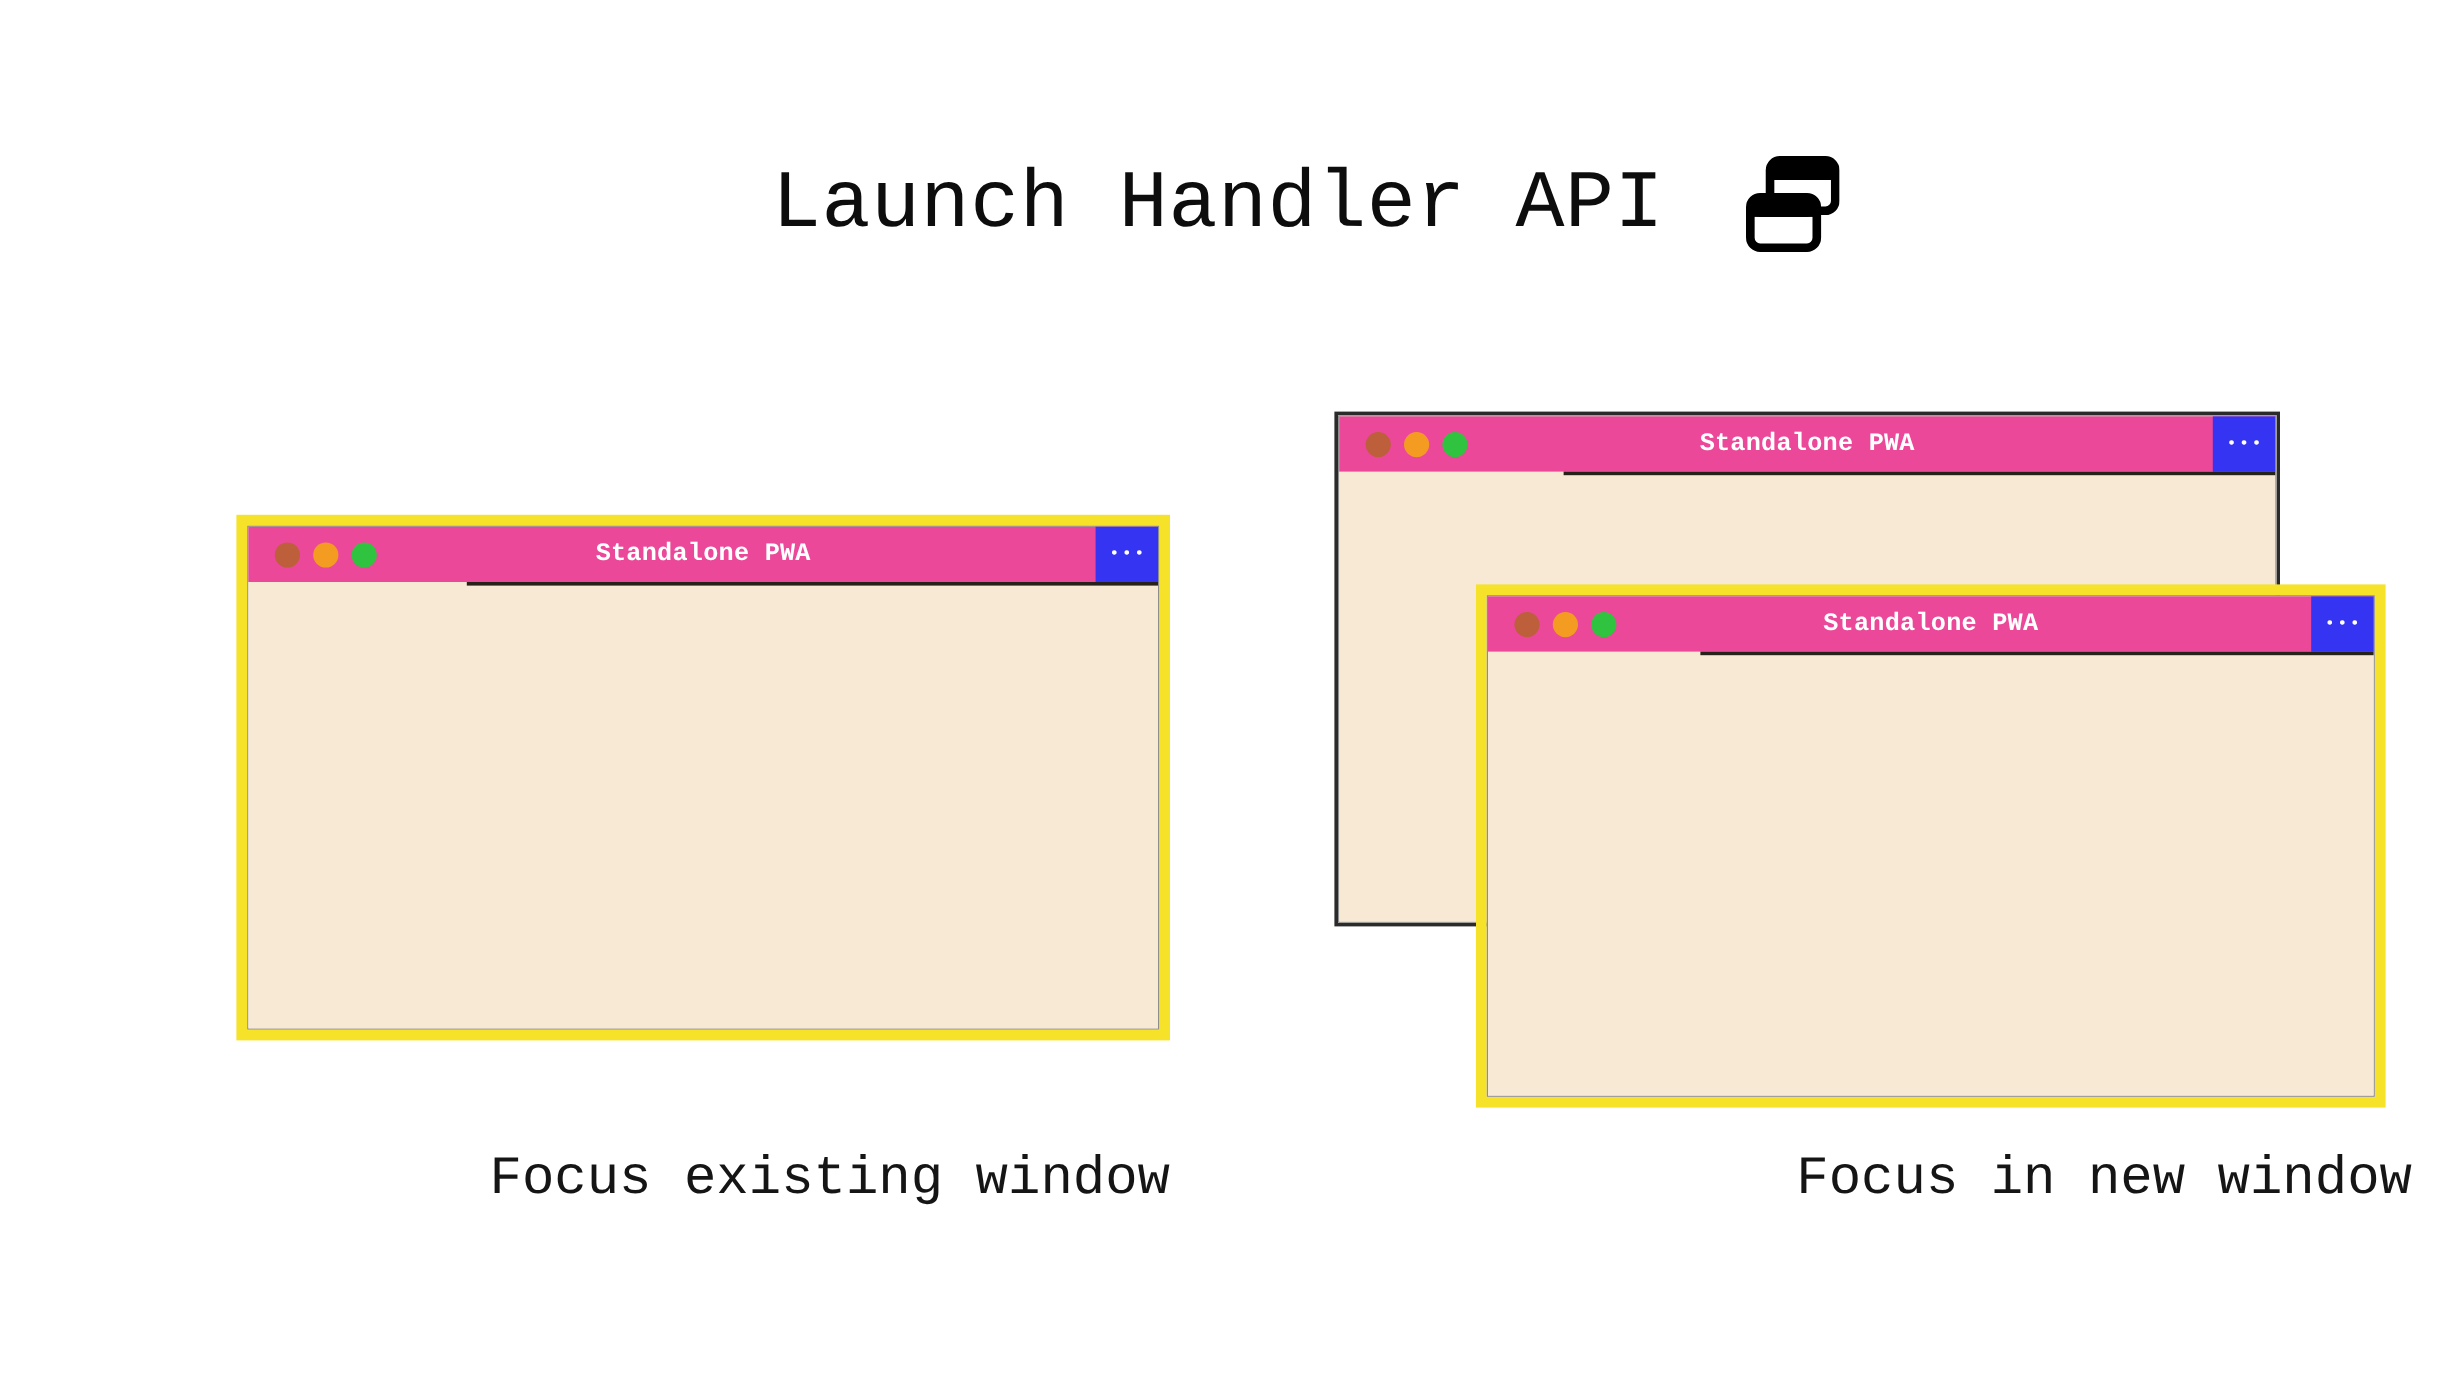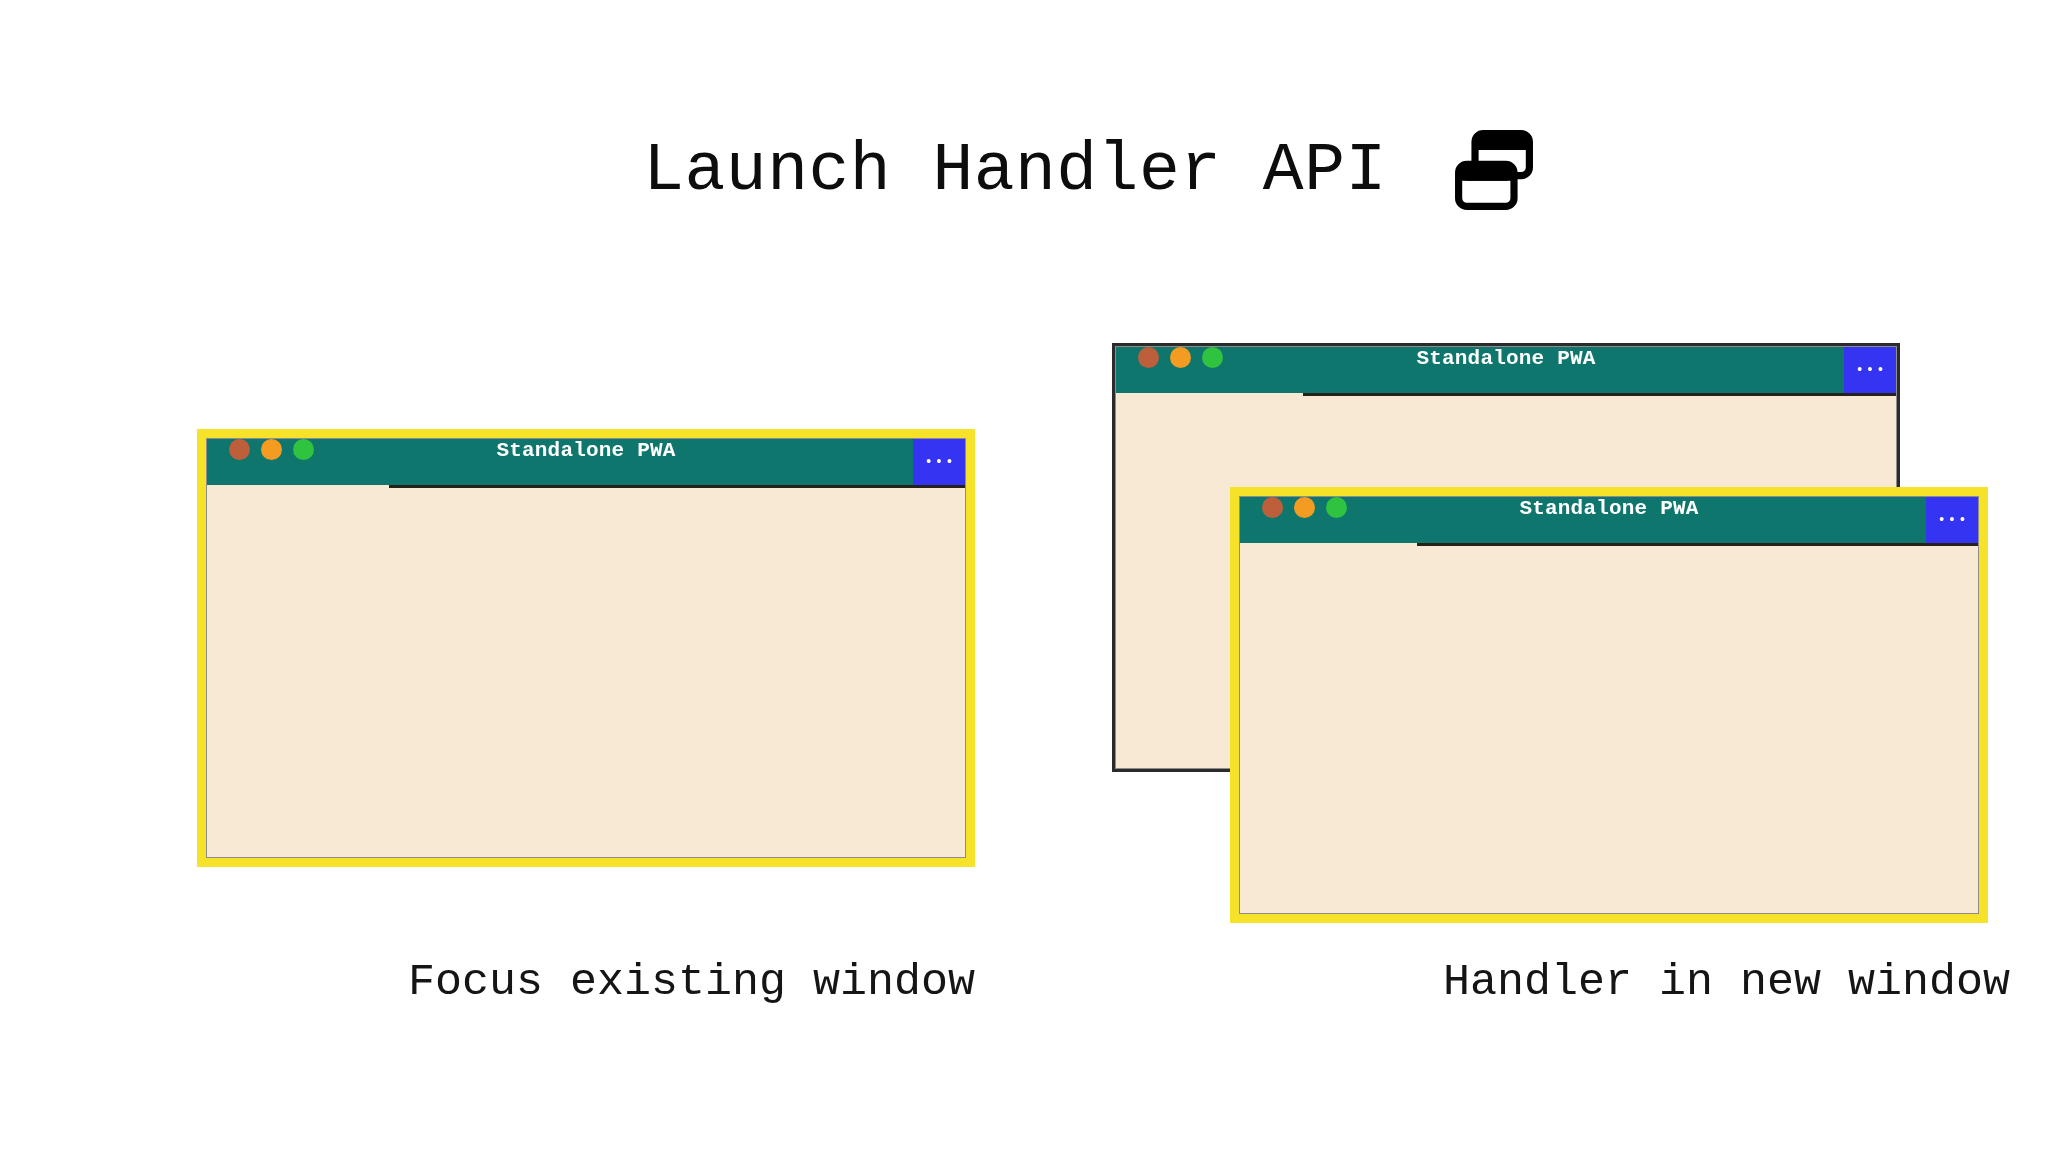--- a/index.html
+++ b/index.html
@@ -45,23 +45,23 @@
     height: 100%;
     box-sizing: border-box;
     border: 1px solid #8d8d8d;
     display: flex;
     flex-direction: column;
     background: #f8e9d5;
   }
   .titlebar {
     position: relative;
     flex: 0 0 46px;
-    background: #0f766e;
+    background: #ec4899;
     display: flex;
-    align-items: flex-start;
+    align-items: center;
   }
   
   .titlebar::after {
     content: "";
     position: absolute;
     left: 24%;
     right: 0;
     bottom: -3px;
     height: 3px;
     background: #26221a;
@@ -181,15 +181,15 @@
           <span class="dot dot-green"></span>
         </div>
         <div class="win-title">Standalone PWA</div>
         <div class="menu-btn">•••</div>
       </div>
       <div class="win-body"></div>
     </div>
   </div>
 
   <div id="caption-left" class="caption">Focus existing window</div>
-  <div id="caption-right" class="caption">Handler in new window</div>
+  <div id="caption-right" class="caption">Focus in new window</div>
 
 </div>
 
 </body></html>

